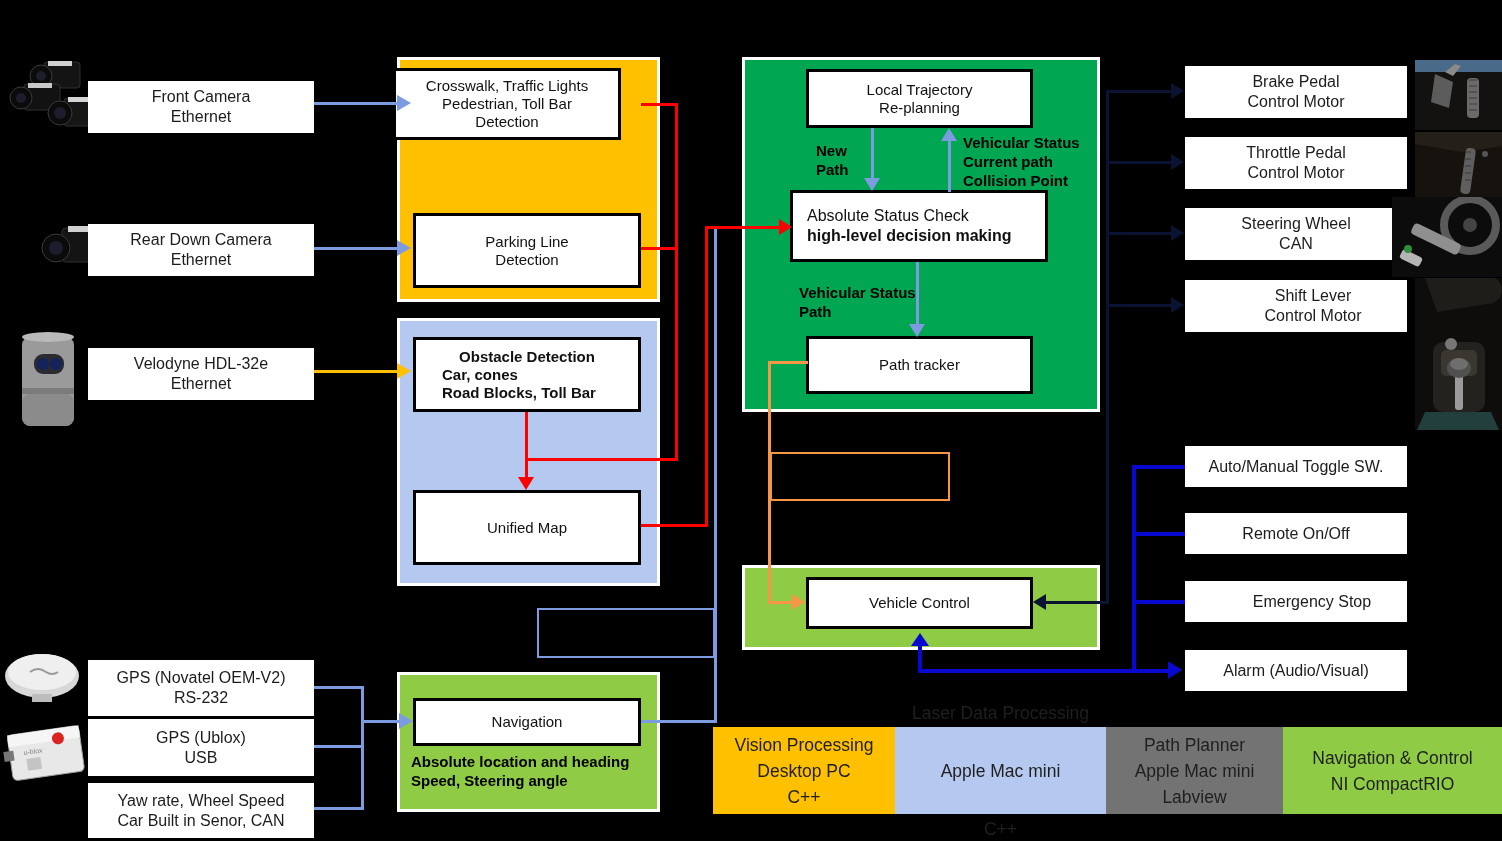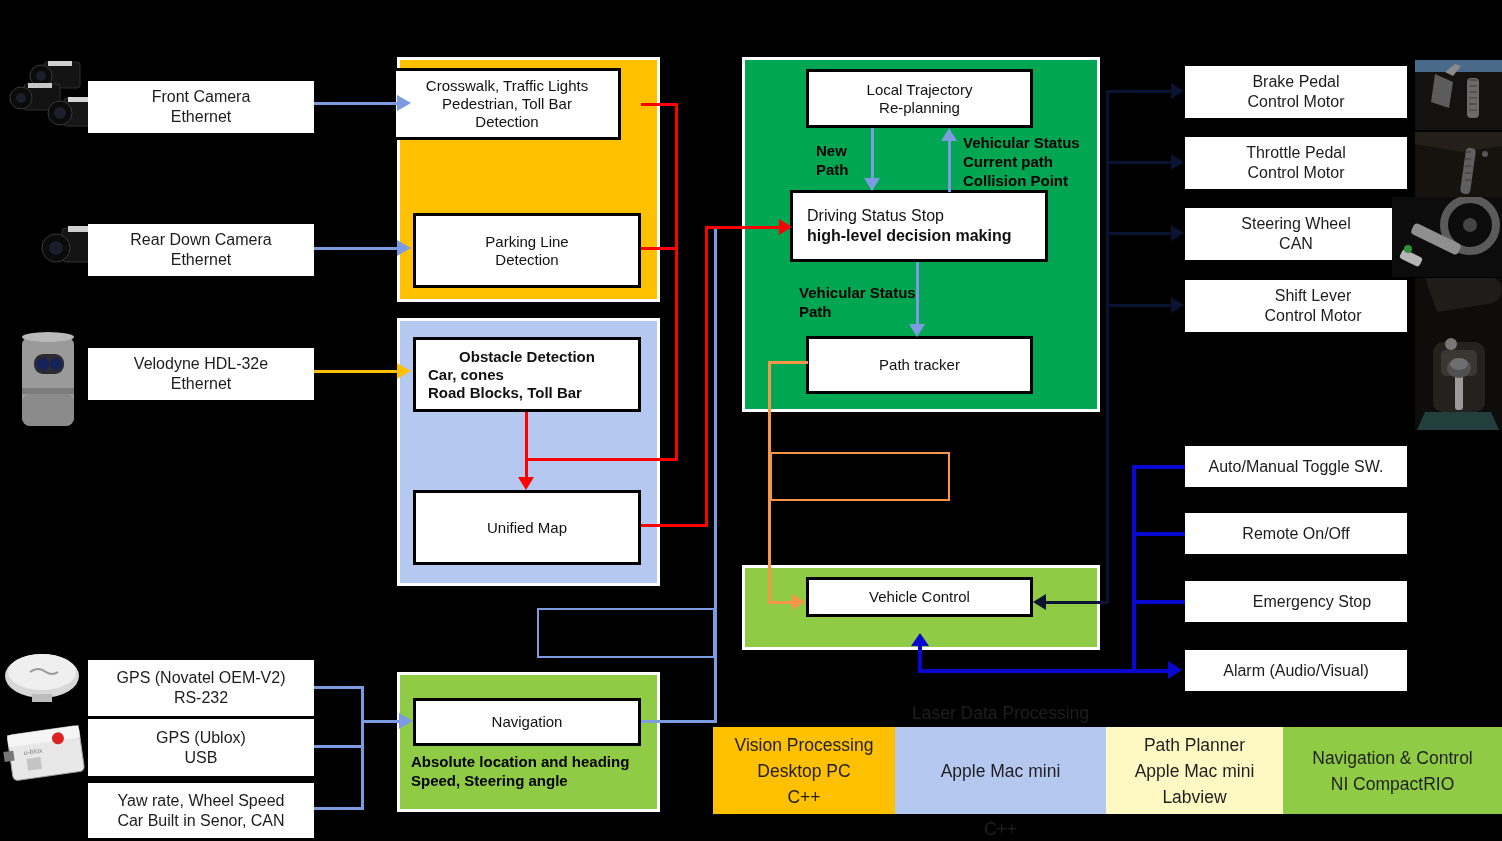--- a/index.html
+++ b/index.html
@@ -16,21 +16,21 @@
   .ln{position:absolute;}
   .tri{position:absolute;width:0;height:0;}
   .red{background:#FF0000;}
   .corn{background:#7D9BE0;}
   .yel{background:#FFC000;}
   .orl{background:#F79646;}
   .nvy{background:#0B1333;}
   .blu{background:#0808D0;}
   .legend{position:absolute;top:727px;height:87px;display:flex;flex-direction:column;align-items:center;
           justify-content:center;font-size:17.5px;line-height:26px;color:#1f1f1f;text-align:center;}
-  .left-al{align-self:flex-start;text-align:left;padding-left:12px;}
+  .left-al{align-self:flex-start;text-align:left;padding-left:26px;}
 </style>
 </head>
 <body>
 
 <div id="canvas">
 
   <div class="blk" style="left:397px;top:57px;width:263px;height:245px;background:#FFC000;"></div>
   <div class="blk" style="left:397px;top:318px;width:263px;height:268px;background:#B5C9F0;"></div>
   <div class="blk" style="left:742px;top:57px;width:358px;height:355px;background:#00A651;"></div>
   <div class="blk" style="left:397px;top:672px;width:263px;height:140px;background:#8FCB45;"></div>
@@ -147,27 +147,27 @@
   </div>
   <div class="lbl" style="left:411px;top:752px;">
     <div>Absolute location and heading</div>
     <div>Speed, Steering angle</div>
   </div>
   <div class="ibox" style="left:806px;top:69px;width:227px;height:59px;">
     <span>Local Trajectory</span>
     <span>Re-planning</span>
   </div>
   <div class="ibox" style="left:790px;top:190px;width:258px;height:72px;align-items:flex-start;padding-left:14px;text-align:left;font-size:16px;line-height:20px;">
-    <span>Driving Status Stop</span>
+    <span>Absolute Status Check</span>
     <span style="font-weight:bold;">high-level decision making</span>
   </div>
   <div class="ibox" style="left:806px;top:336px;width:227px;height:58px;">
     <span>Path tracker</span>
   </div>
-  <div class="ibox" style="left:806px;top:577px;width:227px;height:40px;">
+  <div class="ibox" style="left:806px;top:577px;width:227px;height:52px;">
     <span>Vehicle Control</span>
   </div>
 
   <div class="lbl" style="left:816px;top:141px;">
     <div>New</div>
     <div>Path</div>
   </div>
   <div class="lbl" style="left:963px;top:133px;">
     <div>Vehicular Status</div>
     <div>Current path</div>
@@ -253,21 +253,21 @@
   <div class="legend" style="left:713px;width:182px;background:#FFC000;">
     <div>Vision Processing</div>
     <div>Desktop PC</div>
     <div>C++</div>
   </div>
   <div class="legend" style="left:895px;width:211px;background:#B5C9F0;gap:32px;">
     <div>Laser Data Processing</div>
     <div>Apple Mac mini</div>
     <div>C++</div>
   </div>
-  <div class="legend" style="left:1106px;width:177px;background:#fef9c3;">
+  <div class="legend" style="left:1106px;width:177px;background:#737373;">
     <div>Path Planner</div>
     <div>Apple Mac mini</div>
     <div>Labview</div>
   </div>
   <div class="legend" style="left:1283px;width:219px;background:#8FCB45;">
     <div>Navigation &amp; Control</div>
     <div>NI CompactRIO</div>
   </div>
 
   <div class="ln corn" style="left:314px;top:102px;width:85px;height:3px;"></div>

